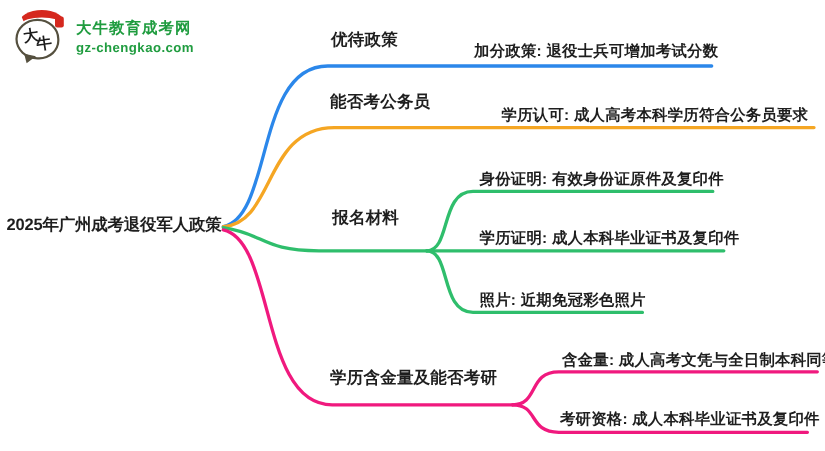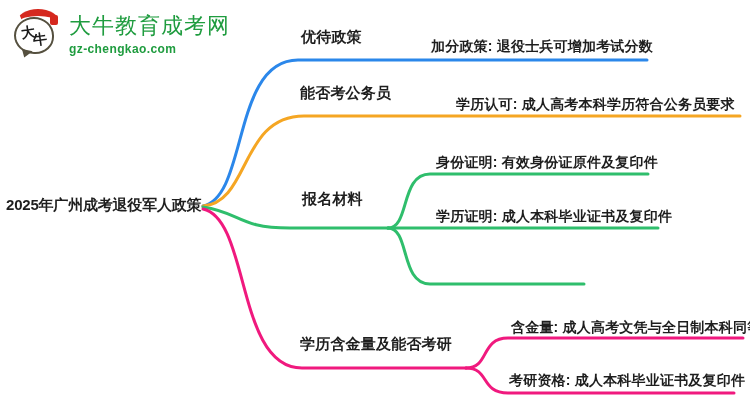--- a/index.html
+++ b/index.html
@@ -44,21 +44,21 @@
   .logo-bubble-tail{
     position:absolute;left:9px;top:42px;width:0;height:0;
     border-left:4px solid transparent;border-right:7px solid transparent;
     border-top:8px solid #55503f;transform:rotate(12deg);
   }
   .logo-char{font-size:14px;font-weight:700;color:#1c1c1c;line-height:1;}
   .logo-char.c1{transform:translate(-2px,-4px) rotate(-8deg);}
   .logo-char.c2{transform:translate(2px,3px) rotate(-8deg);margin-left:-6px;}
   .logo-seal{position:absolute;right:2px;top:7px;width:8px;height:10px;background:#d5281e;border-radius:2px;}
   .logo-text{display:flex;flex-direction:column;justify-content:center;}
-  .logo-name{font-size:22px;font-weight:400;letter-spacing:1px;}
+  .logo-name{font-size:14px;font-weight:700;letter-spacing:1px;}
   .logo-url{font-size:12px;font-weight:700;letter-spacing:0.4px;margin-top:1px;}
 </style>
 </head>
 <body>
 
 <div class="stage">
 
   <svg class="lines" width="750" height="410" viewBox="0 0 750 410" fill="none">
     <path d="M 203 206 C 248 197 232 60 298 60 L 647 60" stroke-width="3" stroke-linecap="round" stroke="#2b87ea"></path>
     <path d="M 203 206 C 250 203 240 116 304 116 L 740 116" stroke-width="3" stroke-linecap="round" stroke="#f5a623"></path>
@@ -91,18 +91,19 @@
 
   <div class="node b-label p-b1-label">优待政策</div>
   <div class="node c-label p-b1-c1">加分政策: 退役士兵可增加考试分数</div>
 
   <div class="node c-label p-b2-c1">学历认可: 成人高考本科学历符合公务员要求</div>
   <div class="node b-label p-b2-label">能否考公务员</div>
 
   <div class="node b-label p-b3-label">报名材料</div>
   <div class="node c-label p-b3-c1">身份证明: 有效身份证原件及复印件</div>
   <div class="node c-label p-b3-c2">学历证明: 成人本科毕业证书及复印件</div>
+  <div class="node c-label p-b3-c3">照片: 近期免冠彩色照片</div>
 
   <div class="node b-label p-b4-label">学历含金量及能否考研</div>
   <div class="node c-label p-b4-c1">含金量: 成人高考文凭与全日制本科同等</div>
   <div class="node c-label p-b4-c2">考研资格: 成人本科毕业证书及复印件</div>
 
 </div>
 
 </body></html>

